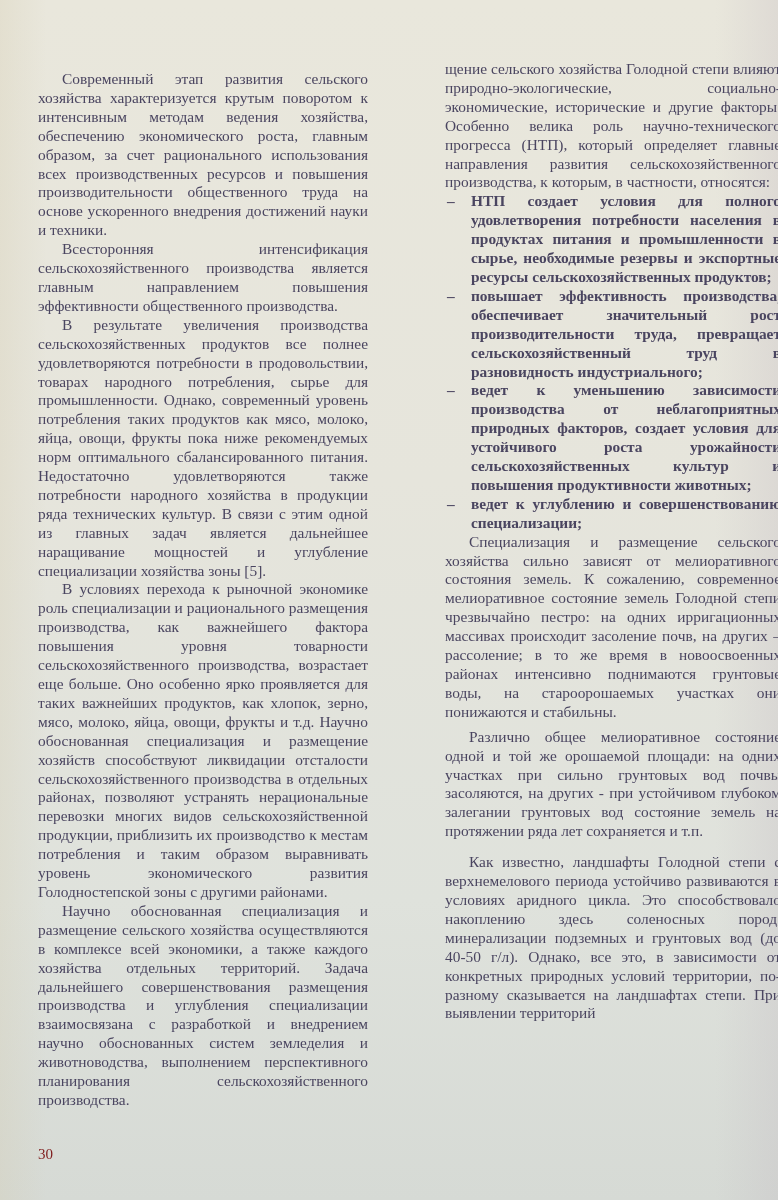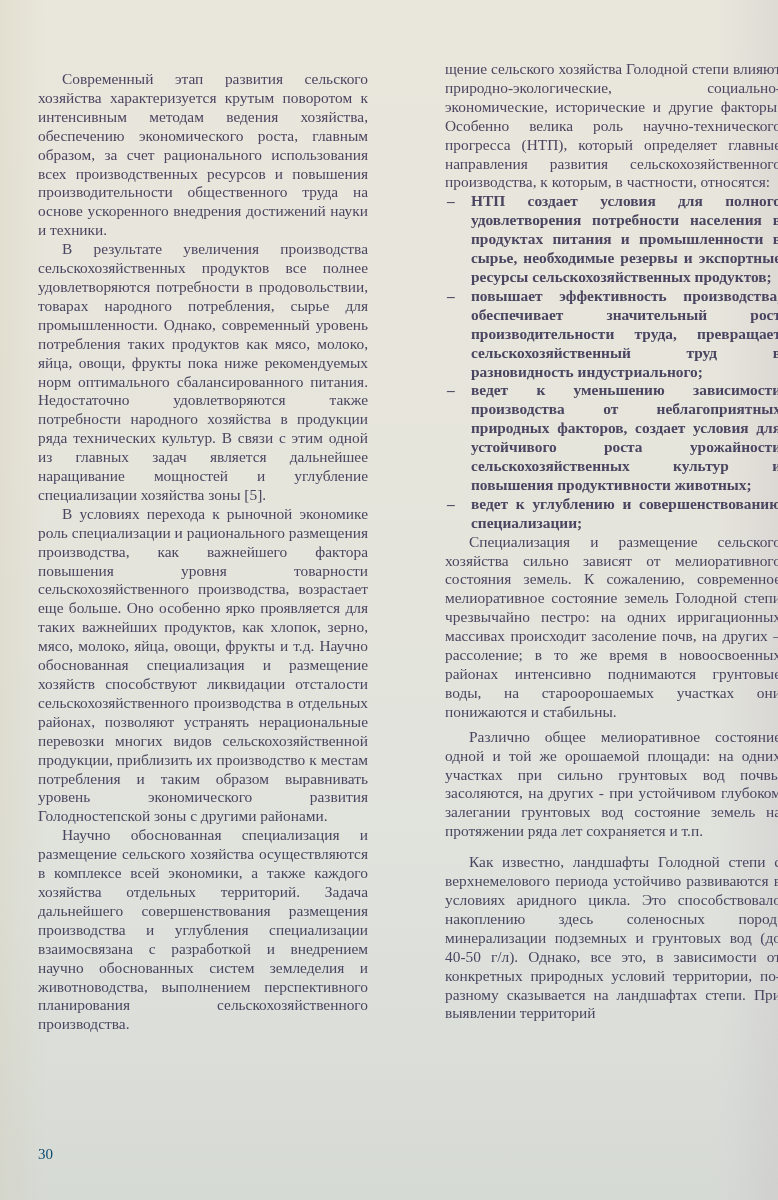--- a/index.html
+++ b/index.html
@@ -23,30 +23,31 @@
   .col-left { left:38px; width:330px; }
   .col-right { left:428px; width:336px; top:60px;margin-left:17px; }
   .col p { margin:0; text-indent:0; }
   .col p.indent { text-indent:24px; }
   .col p.gap { margin-top:6px; }
   ul.dash { list-style:none; margin:0; padding:0;font-weight:bold; }
   ul.dash li { position:relative; padding-left:26px; }
   ul.dash li::before { content:"–"; position:absolute; left:2px; top:0; }
   .page-number {
     position:absolute; left:38px; top:1146px;
-    font-size:15px; color:#0c4a6e;
+    font-size:15px; color:#7f1d1d;
   }
 </style>
 </head>
 <body>
 
 <div class="page-shade"></div>
 
 <div class="col col-left">
   <p class="indent">Современный этап развития сельского хозяйства характеризуется крутым поворотом к интенсивным методам ведения хозяйства, обеспечению экономического роста, главным образом, за счет рационального использования всех производственных ресурсов и повышения производительности общественного труда на основе ускоренного внедрения достижений науки и техники.</p>
+  <p class="indent">Всесторонняя интенсификация сельскохозяйственного производства является главным направлением повышения эффективности общественного производства.</p>
   <p class="indent">В результате увеличения производства сельскохозяйственных продуктов все полнее удовлетворяются потребности в продовольствии, товарах народного потребления, сырье для промышленности. Однако, современный уровень потребления таких продуктов как мясо, молоко, яйца, овощи, фрукты пока ниже рекомендуемых норм оптимального сбалансированного питания. Недостаточно удовлетворяются также потребности народного хозяйства в продукции ряда технических культур. В связи с этим одной из главных задач является дальнейшее наращивание мощностей и углубление специализации хозяйства зоны [5].</p>
   <p class="indent">В условиях перехода к рыночной экономике роль специализации и рационального размещения производства, как важнейшего фактора повышения уровня товарности сельскохозяйственного производства, возрастает еще больше. Оно особенно ярко проявляется для таких важнейших продуктов, как хлопок, зерно, мясо, молоко, яйца, овощи, фрукты и т.д. Научно обоснованная специализация и размещение хозяйств способствуют ликвидации отсталости сельскохозяйственного производства в отдельных районах, позволяют устранять нерациональные перевозки многих видов сельскохозяйственной продукции, приблизить их производство к местам потребления и таким образом выравнивать уровень экономического развития Голодностепской зоны с другими районами.</p>
   <p class="indent">Научно обоснованная специализация и размещение сельского хозяйства осуществляются в комплексе всей экономики, а также каждого хозяйства отдельных территорий. Задача дальнейшего совершенствования размещения производства и углубления специализации взаимосвязана с разработкой и внедрением научно обоснованных систем земледелия и животноводства, выполнением перспективного планирования сельскохозяйственного производства.</p>
 
 </div>
 
 <div class="col col-right">
   <p>щение сельского хозяйства Голодной степи влияют природно-экологические, социально-экономические, исторические и другие факторы. Особенно велика роль научно-технического прогресса (НТП), который определяет главные направления развития сельскохозяйственного производства, к которым, в частности, относятся:</p>
   <ul class="dash">
     <li>НТП создает условия для полного удовлетворения потребности населения в продуктах питания и промышленности в сырье, необходимые резервы и экспортные ресурсы сельскохозяйственных продуктов;</li>

